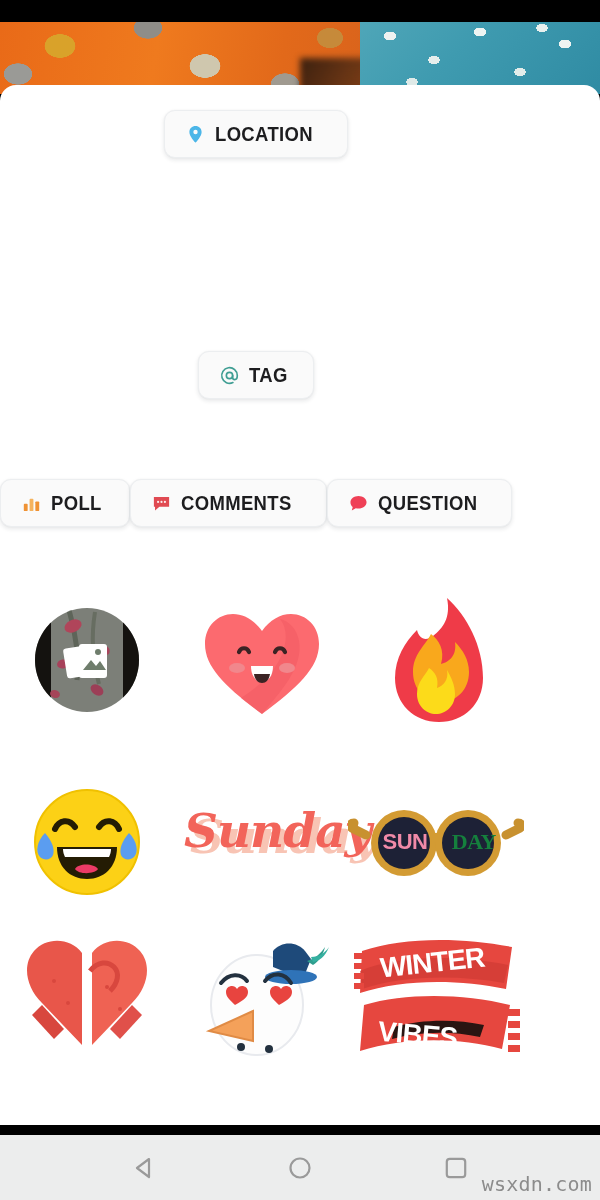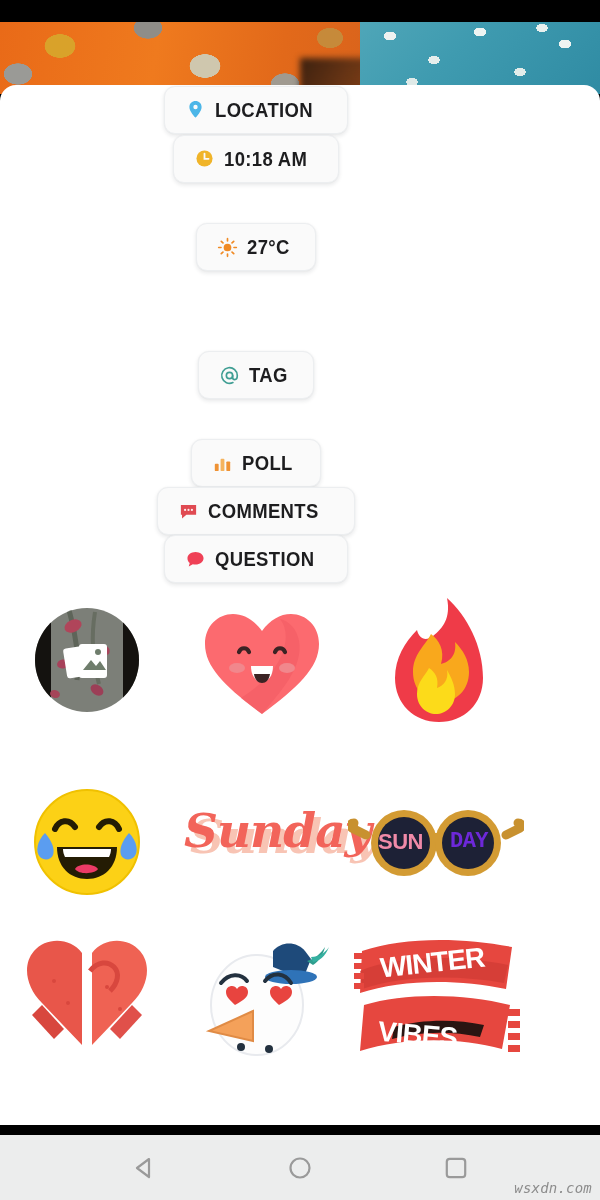--- a/index.html
+++ b/index.html
@@ -64,21 +64,20 @@
     border-radius: 16px 16px 0 0;
     overflow: hidden;
   }
 
   
   .chip-row {
     display: flex;
     justify-content: space-around;
     align-items: center;
     width: 512px;
-    flex-direction: column;
   }
   .chip-cell {
     width: 200px;
     display: flex;
     justify-content: center;
     align-items: center;
     position: relative;
   }
   .chip {
     display: inline-flex;
@@ -138,24 +137,23 @@
     background: #eceded;
     display: flex;
     align-items: center;
     justify-content: center;
     gap: 122px;
   }
   .nav-btn { width: 34px; height: 34px; display:flex; align-items:center; justify-content:center; }
   #watermark {
     position: absolute; right: 8px; bottom: 4px;
     font-family: "DejaVu Sans Mono", monospace;
-    font-size: 14px;
+    font-size: 20px;
     color: #8c8c8c;
     letter-spacing: .2px;
-    font-style: italic;
   }
 </style>
 </head>
 <body>
 
 <div id="screen">
 
   <div id="photo-strip">
     <div class="photo-left"></div>
     <div class="photo-dark"></div>
@@ -167,43 +165,23 @@
     <div class="chip-row" style="height:98px;">
       <div class="chip-cell">
         <div class="chip">
           <svg class="chip-ico" viewBox="0 0 24 24">
             <path d="M12 2.4c-3.9 0-7 3-7 6.8 0 5 6.2 11.4 6.5 11.7.3.3.7.3 1 0 .3-.3 6.5-6.7 6.5-11.7 0-3.8-3.1-6.8-7-6.8z" fill="#4cb6e8"></path>
             <circle cx="12" cy="9.1" r="2.5" fill="#fafafa"></circle>
           </svg>
           <span class="chip-label">LOCATION</span>
         </div>
       </div>
-      <div class="chip-cell">
-        <div class="chip">
-          <svg class="chip-ico" viewBox="0 0 24 24">
-            <circle cx="12" cy="12" r="9.2" fill="#f0b429"></circle>
-            <path d="M12 6.4v6h4.6" stroke="#fafafa" stroke-width="2.1" stroke-linecap="round" fill="none"></path>
-          </svg>
-          <span class="chip-label">10:18 AM</span>
-        </div>
-      </div>
     </div>
 
     <div class="chip-row" style="height:128px;">
-      <div class="chip-cell">
-        <div class="chip">
-          <svg class="chip-ico" viewBox="0 0 24 24">
-            <circle cx="12" cy="12" r="4.4" fill="#f08a24"></circle>
-            <g stroke="#f08a24" stroke-width="1.9" stroke-linecap="round">
-              <path d="M12 1.9v2.7M12 19.4v2.7M1.9 12h2.7M19.4 12h2.7M4.9 4.9l1.9 1.9M17.2 17.2l1.9 1.9M19.1 4.9l-1.9 1.9M6.8 17.2l-1.9 1.9"></path>
-            </g>
-          </svg>
-          <span class="chip-label">27°C</span>
-        </div>
-      </div>
     </div>
 
     <div class="chip-row" style="height:128px;">
       <div class="chip-cell">
         <div class="chip">
           <svg class="chip-ico" viewBox="0 0 24 24">
             <circle cx="12" cy="12" r="3.6" fill="none" stroke="#3f9e93" stroke-width="1.9"></circle>
             <path d="M15.6 12v2.2c0 1.6 1 2.5 2.4 2.5 1.7 0 2.9-1.6 2.9-4.6A8.9 8.9 0 1 0 15.9 20" fill="none" stroke="#3f9e93" stroke-width="1.9" stroke-linecap="round"></path>
           </svg>
           <span class="chip-label">TAG</span>
@@ -315,22 +293,22 @@
         <div style="position:relative;width:176px;height:86px;">
           <svg width="176" height="86" viewBox="0 0 176 86" style="position:absolute;left:0;top:0;">
             <path d="M6 24c-3 0-5 3-2 5l14 7" stroke="#c8912f" stroke-width="9" fill="none" stroke-linecap="round"></path>
             <path d="M170 24c3 0 5 3 2 5l-14 7" stroke="#c8912f" stroke-width="9" fill="none" stroke-linecap="round"></path>
             <circle cx="56" cy="44" r="33" fill="#d39b33"></circle>
             <circle cx="120" cy="44" r="33" fill="#d39b33"></circle>
             <rect x="80" y="34" width="16" height="9" rx="4" fill="#d39b33"></rect>
             <circle cx="56" cy="44" r="26" fill="#1d2136"></circle>
             <circle cx="120" cy="44" r="26" fill="#1d2136"></circle>
           </svg>
-          <span style="position:absolute;left:30px;top:30px;width:54px;text-align:left;font-family:'Liberation Sans',sans-serif;font-weight:700;font-size:22px;color:#f08aa8;letter-spacing:-.5px;">SUN</span>
-          <span style="position:absolute;left:94px;top:30px;width:54px;text-align:center;font-family:Liberation Mono, monospace;font-weight:700;font-size:22px;color:#6d28d9;letter-spacing:-.5px;">DAY</span>
+          <span style="position:absolute;left:30px;top:30px;width:54px;text-align:center;font-family:'Liberation Sans',sans-serif;font-weight:700;font-size:22px;color:#f08aa8;letter-spacing:-.5px;">SUN</span>
+          <span style="position:absolute;left:94px;top:30px;width:54px;text-align:right;font-family:Liberation Serif, serif;font-weight:700;font-size:22px;color:#15803d;letter-spacing:-.5px;">DAY</span>
         </div>
       </div>
     </div>
 
     <div class="sticker-row" style="height:140px;">
       <div class="sticker-cell" style="align-items:flex-start;">
         <svg class="sticker" width="150" height="132" viewBox="0 0 150 132">
           <path d="M70 22C58 6 34 6 22 20 10 34 14 56 30 72l40 42z" fill="#e8564a"></path>
           <path d="M80 22c12-16 36-16 48-2 12 14 8 36-8 52l-40 42z" fill="#ef6253"></path>
           <path d="M78 40c8-10 18-10 24-4 6 6 4 16-4 24" fill="none" stroke="#d8473e" stroke-width="5"></path>

